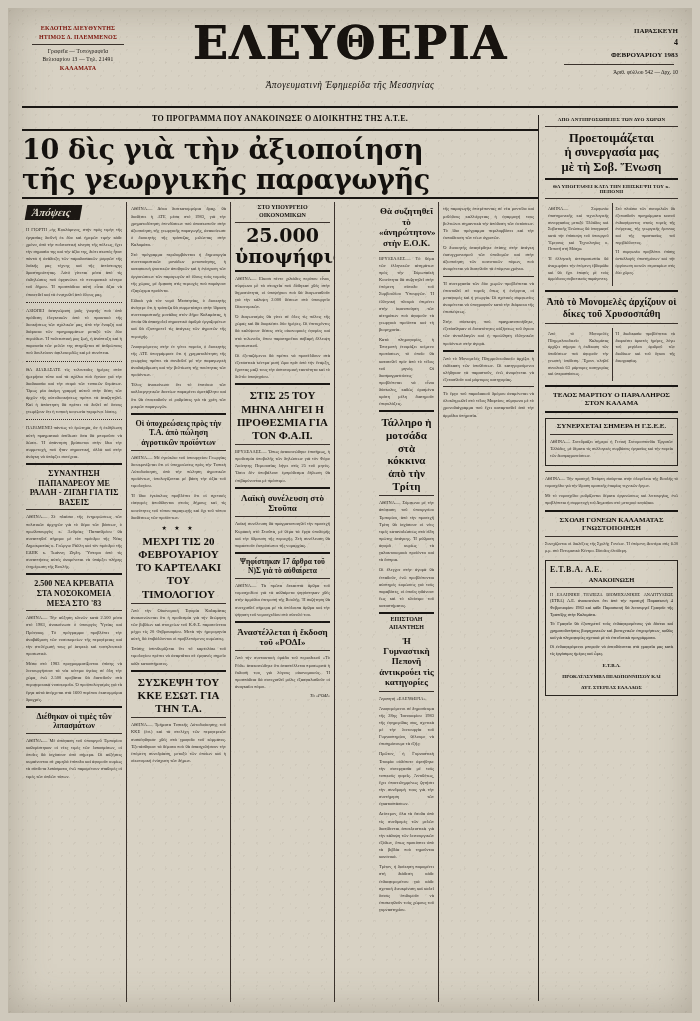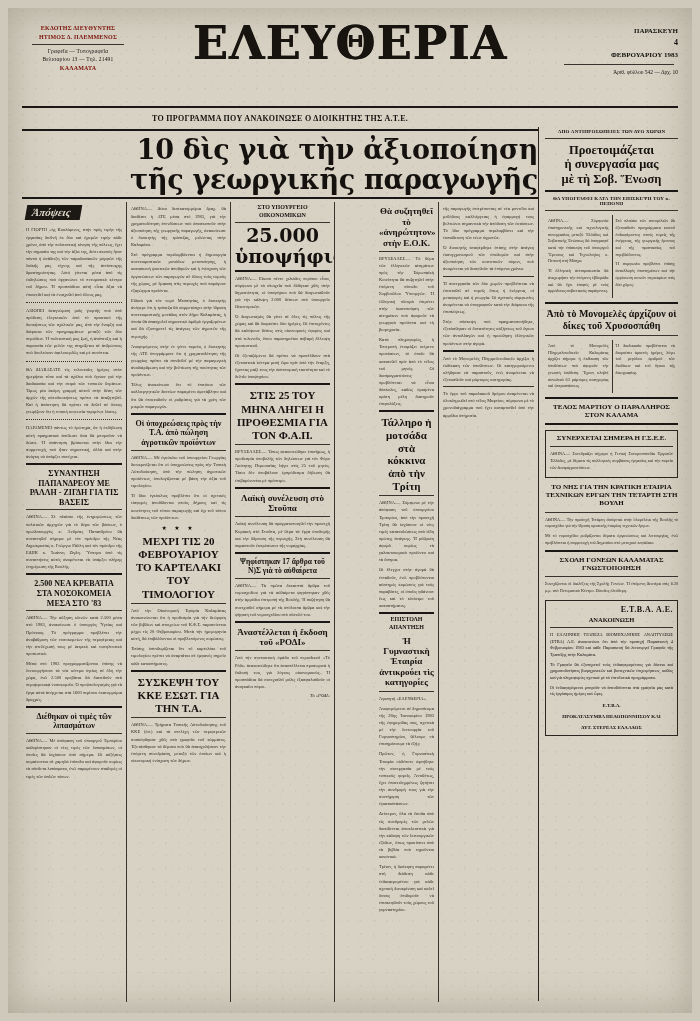--- a/index.html
+++ b/index.html
@@ -96,40 +96,40 @@
   .main-zone {
     position: absolute;
     left: 0;
     top: 0;
     width: 516px;
     bottom: 0;
   }
   .right-rail {
     position: absolute;
     right: 0;
-    top: 16px;
+    top: 4px;
     width: 140px;
     bottom: 0;
     border-left: 1px solid #29241f;
     padding-left: 6px;
     box-sizing: border-box;
   }
 
   
   .kicker {
     text-align: center;
     font-size: 8px;
     font-weight: bold;
     letter-spacing: 0.3px;
     padding: 3px 0 6px;
   }
   .rule-thick { border-top: 2px solid #1a1714; }
   .rule-thin { border-top: 1px solid #3a322c; }
   .lead-head {
-    text-align: right;
+    text-align: left;
     padding: 4px 0 2px;
   }
   .lead-head .l1, .lead-head .l2 {
     font-family: "DejaVu Serif", serif;
     font-weight: bold;
     font-size: 27px;
     line-height: 1.12;
     letter-spacing: -0.3px;
   }
   .lead-sub {
@@ -246,21 +246,21 @@
   }
   .rail-rule { border-top: 2px solid #1a1714; margin: 4px 0; }
   .rail-rule.thin { border-top: 1px solid #3a322c; }
 
   .ad-box {
     border: 1px solid #2a251f;
     padding: 4px;
     margin-top: 5px;
   }
   .ad-title {
-    text-align: right;
+    text-align: left;
     font-weight: bold;
     font-size: 8px;
     letter-spacing: 0.5px;
   }
   .ad-sub {
     text-align: center;
     font-weight: bold;
     font-size: 6.5px;
     margin-top: 2px;
   }
@@ -312,20 +312,21 @@
           <div class="l1">ΕΚΔΟΤΗΣ ΔΙΕΥΘΥΝΤΗΣ</div>
           <div class="l1">ΗΤΙΜΟΣ Δ. ΠΛΕΜΜΕΝΟΣ</div>
           <div class="rule"></div>
           <div>Γραφεῖα — Τυπογραφεῖα</div>
           <div>Βελισαρίου 13 — Τηλ. 21491</div>
           <div class="l1">ΚΑΛΑΜΑΤΑ</div>
         </div>
 
         <div class="mh-title">
           <div class="big">ΕΛΕΥΘΕΡΙΑ</div>
+          <div class="sub">Ἀπογευματινὴ Ἐφημερίδα τῆς Μεσσηνίας</div>
         </div>
 
         <div class="mh-right">
           <div class="d1">ΠΑΡΑΣΚΕΥΗ</div>
           <div class="d2">4</div>
           <div class="d1">ΦΕΒΡΟΥΑΡΙΟΥ 1983</div>
           <div class="rule"></div>
           <div class="d3">Ἀριθ. φύλλου 542 — Δρχ. 10</div>
         </div>
       </div>
@@ -421,21 +422,21 @@
               <div class="rule-thin"></div>
               <div class="txt">ΒΡΥΞΕΛΛΕΣ.— Τὸ θέμα τῶν ἑλληνικῶν αἰτημάτων πρὸς τὴν Εὐρωπαϊκὴ Κοινότητα θὰ συζητηθεῖ στὴν ἑπόμενη σύνοδο τοῦ Συμβουλίου Ὑπουργῶν. Ἡ ἑλληνικὴ πλευρὰ ἐπιμένει στὴν ἱκανοποίηση τῶν αἰτημάτων ποὺ ἀφοροῦν τὰ γεωργικὰ προϊόντα καὶ τὴ βιομηχανία.</div>
               <div class="txt">Κατὰ πληροφορίες, ἡ Ἐπιτροπὴ ἑτοιμάζει κείμενο προτάσεων, τὸ ὁποῖο θὰ κατατεθεῖ πρὶν ἀπὸ τὸ τέλος τοῦ μηνός. Οἱ διαπραγματεύσεις προβλέπεται νὰ εἶναι δύσκολες, καθὼς ὁρισμένα κράτη μέλη διατηροῦν ἐπιφυλάξεις.</div>
               <div class="rule-thick"></div>
               <div class="hl h2">Τάλληρο ἡ μοτσάδα στὰ κόκκινα ἀπὸ τὴν Τρίτη</div>
               <div class="rule-thin"></div>
               <div class="txt">ΑΘΗΝΑ.— Σύμφωνα μὲ τὴν ἀπόφαση τοῦ ὑπουργείου Ἐμπορίου, ἀπὸ τὴν προσεχῆ Τρίτη θὰ ἰσχύσουν οἱ νέες τιμὲς καταναλώσεως στὰ εἴδη πρώτης ἀνάγκης. Ἡ ρύθμιση ἀφορᾶ κυρίως τὰ γαλακτοκομικὰ προϊόντα καὶ τὰ ὄσπρια.</div>
               <div class="txt">Οἱ ἔλεγχοι στὴν ἀγορὰ θὰ ἐνταθοῦν, ἐνῶ προβλέπονται αὐστηρὲς κυρώσεις γιὰ τοὺς παραβάτες, οἱ ὁποῖες φθάνουν ἕως καὶ τὸ κλείσιμο τοῦ καταστήματος.</div>
               <div class="rule-thick"></div>
               <div class="centered-small">ΕΠΙΣΤΟΛΗ ΑΠΑΝΤΗΣΗ</div>
-              <div class="hl h3">Ἡ Γυμναστικὴ Ἑταιρία ἀντικρούει τὶς κατηγορίες</div>
+              <div class="hl h3">Ἡ Γυμναστικὴ Πεπονῆ ἀντικρούει τὶς κατηγορίες</div>
               <div class="rule-thin"></div>
               <div class="txt">Ἀγαπητὴ «ΕΛΕΥΘΕΡΙΑ»</div>
               <div class="txt">Ἀναφερόμενοι σὲ δημοσίευμα τῆς 28ης Ἰανουαρίου 1983 τῆς ἐφημερίδας σας, σχετικὰ μὲ τὴν λειτουργία τοῦ Γυμναστηρίου, θέλουμε νὰ ἐπισημάνουμε τὰ ἑξῆς:</div>
               <div class="txt">Πρῶτον, ἡ Γυμναστικὴ Ἑταιρία οὐδέποτε ἀρνήθηκε τὴν συνεργασία μὲ τοὺς τοπικοὺς φορεῖς. Ἀντιθέτως, ἔχει ἐπανειλημμένως ζητήσει τὴν συνδρομή τους γιὰ τὴν συντήρηση τῶν ἐγκαταστάσεων.</div>
               <div class="txt">Δεύτερον, ὅλα τὰ ἔσοδα ἀπὸ τὶς συνδρομὲς τῶν μελῶν διατίθενται ἀποκλειστικὰ γιὰ τὴν κάλυψη τῶν λειτουργικῶν ἐξόδων, ὅπως προκύπτει ἀπὸ τὰ βιβλία ποὺ τηροῦνται κανονικά.</div>
               <div class="txt">Τρίτον, ἡ διοίκηση παραμένει στὴ διάθεση κάθε ἐνδιαφερομένου γιὰ κάθε σχετικὴ διευκρίνιση καὶ καλεῖ ὅσους ἐπιθυμοῦν νὰ ἐπισκεφθοῦν τοὺς χώρους τοῦ γυμναστηρίου.</div>
             </div>
 
             <div class="col c5">
               <div class="txt">τῆς παραγωγῆς ἐπιτρέποντας σὲ νέα μοντέλα καὶ μεθόδους καλλιέργειας ἡ ἐφαρμογή τους βελτιώνει σημαντικὰ τὴν ἀπόδοση τῶν ἐκτάσεων. Τὸ ἴδιο πρόγραμμα περιλαμβάνει καὶ τὴν ἐκπαίδευση τῶν νέων ἀγροτῶν.</div>
@@ -488,21 +489,20 @@
           <div class="rail-rule"></div>
           <div class="rr-head sm">ΤΕΛΟΣ ΜΑΡΤΙΟΥ Ο ΠΑΡΑΛΛΗΡΟΣ ΣΤΟΝ ΚΑΛΑΜΑ</div>
           <div class="rail-rule"></div>
 
           <div class="box">
             <div class="rr-head sm">ΣΥΝΕΡΧΕΤΑΙ ΣΗΜΕΡΑ Η Γ.Σ.Ε.Ε.</div>
             <div class="rail-rule thin"></div>
             <div class="rr-txt">ΑΘΗΝΑ.— Συνεδριάζει σήμερα ἡ Γενικὴ Συνομοσπονδία Ἐργατῶν Ἑλλάδος, μὲ θέματα τὶς συλλογικὲς συμβάσεις ἐργασίας καὶ τὴν πορεία τῶν διαπραγματεύσεων.</div>
           </div>
 
-          <div class="rr-head sm">ΤΟ ΝΗΣ ΓΙΑ ΤΗΝ ΚΡΑΤΙΚΗ ΕΤΑΙΡΙΑ ΤΕΧΝΙΚΩΝ ΕΡΓΩΝ ΤΗΝ ΤΕΤΑΡΤΗ ΣΤΗ ΒΟΥΛΗ</div>
           <div class="rail-rule thin"></div>
           <div class="rr-txt">ΑΘΗΝΑ.— Τὴν προσεχῆ Τετάρτη εἰσάγεται στὴν ὁλομέλεια τῆς Βουλῆς τὸ νομοσχέδιο γιὰ τὴν ἵδρυση κρατικῆς ἑταιρίας τεχνικῶν ἔργων.</div>
           <div class="rr-txt">Μὲ τὸ νομοσχέδιο ρυθμίζονται θέματα ὀργανώσεως καὶ λειτουργίας, ἐνῶ προβλέπεται ἡ συμμετοχὴ τοῦ Δημοσίου στὸ μετοχικὸ κεφάλαιο.</div>
 
           <div class="rail-rule"></div>
           <div class="rr-head sm">ΣΧΟΛΗ ΓΟΝΕΩΝ ΚΑΛΑΜΑΤΑΣ ΓΝΩΣΤΟΠΟΙΗΣΗ</div>
           <div class="rail-rule thin"></div>
           <div class="rr-txt">Συνεχίζονται οἱ διαλέξεις τῆς Σχολῆς Γονέων. Ἡ ἑπόμενη Δευτέρα στὶς 6.30 μ.μ. στὸ Πνευματικὸ Κέντρο. Εἴσοδος ἐλεύθερη.</div>
 
           <div class="ad-box">

